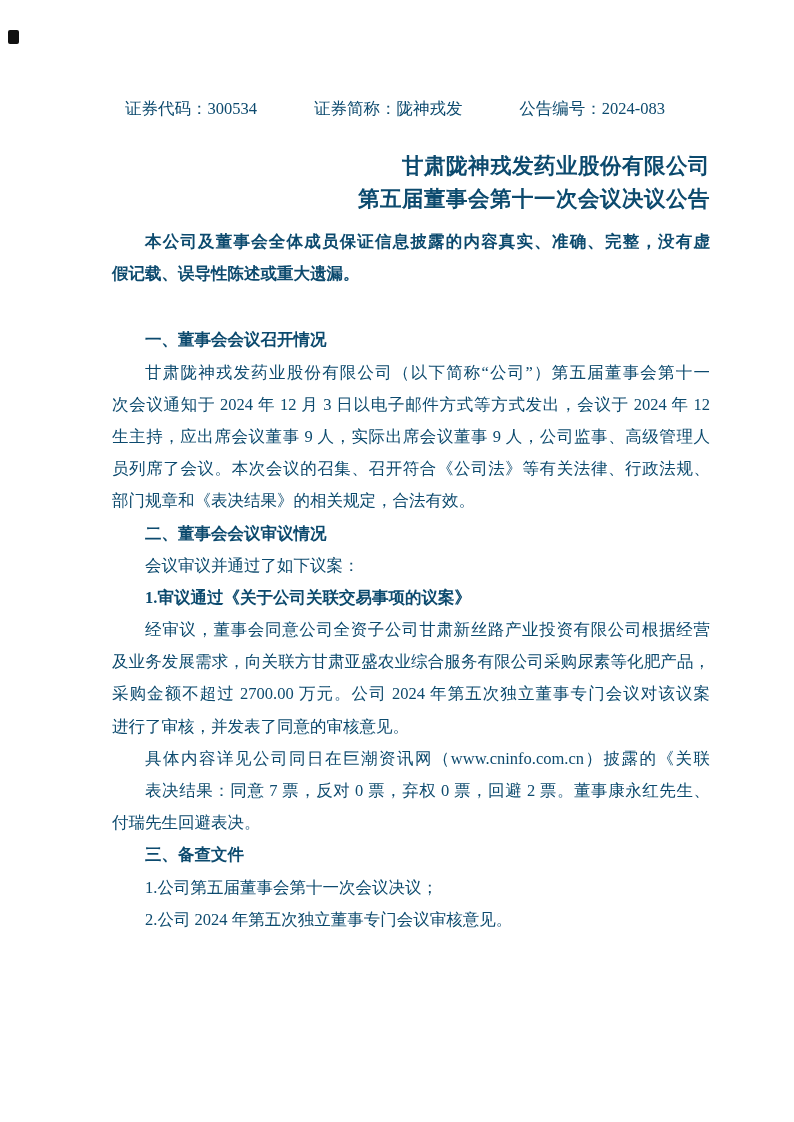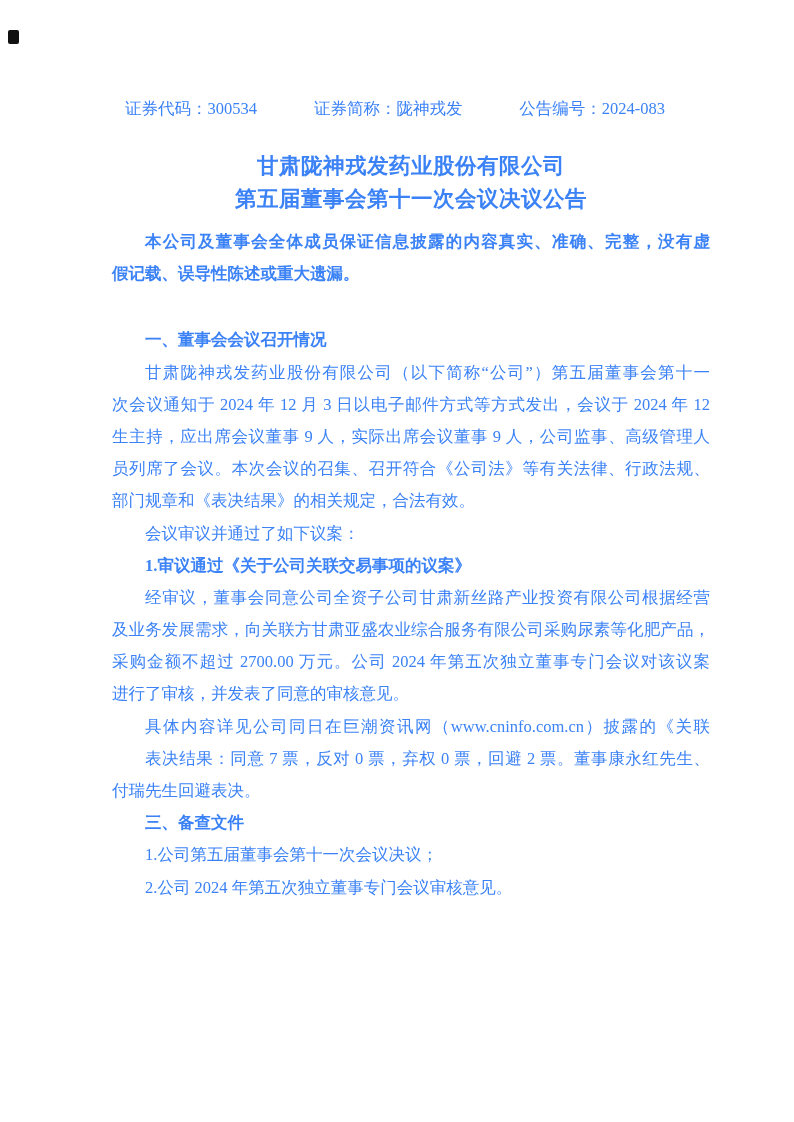--- a/index.html
+++ b/index.html
@@ -3,21 +3,21 @@
 <meta charset="utf-8">
 <style>
   html,body{margin:0;padding:0;background:#ffffff;}
   .page{
     position:relative;
     width:794px;
     height:1122px;
     background:#ffffff;
     overflow:hidden;
     font-family:"Liberation Serif","DejaVu Serif",serif;
-    color:#3b82f6;
+    color:#0c4a6e;
   }
   .corner-mark{
     position:absolute;
     left:8px;
     top:30px;
     width:11px;
     height:14px;
     background:#111;
     border-radius:2px;
   }
@@ -33,21 +33,21 @@
     justify-content:space-between;
     padding-left:13px;
     padding-right:45px;
     font-size:16.5px;
     line-height:20px;
     white-space:nowrap;
   }
   .doc-title{
     font-size:21.5px;
     font-weight:bold;
-    text-align:center;
+    text-align:right;
     line-height:30px;
     letter-spacing:0.5px;
   }
   .title-company{margin-top:32px;}
   .title-announcement{margin-top:3px;}
   .notice{margin-top:12px;font-weight:bold;}
   .main{margin-top:34px;}
   .line{
     height:32.2px;
     line-height:32.2px;
@@ -81,20 +81,21 @@
         <div class="line">假记载、误导性陈述或重大遗漏。</div>
       </div>
 
     <div class="main">
         <div class="line bold indent">一、董事会会议召开情况</div>
         <div class="line indent full">甘肃陇神戎发药业股份有限公司（以下简称“公司”）第五届董事会第十一</div>
         <div class="line full">次会议通知于 2024 年 12 月 3 日以电子邮件方式等方式发出，会议于 2024 年 12</div>
         <div class="line full">生主持，应出席会议董事 9 人，实际出席会议董事 9 人，公司监事、高级管理人</div>
         <div class="line full">员列席了会议。本次会议的召集、召开符合《公司法》等有关法律、行政法规、</div>
         <div class="line">部门规章和《表决结果》的相关规定，合法有效。</div>
+        <div class="line bold indent">二、董事会会议审议情况</div>
         <div class="line indent">会议审议并通过了如下议案：</div>
         <div class="line bold indent">1.审议通过《关于公司关联交易事项的议案》</div>
         <div class="line indent full">经审议，董事会同意公司全资子公司甘肃新丝路产业投资有限公司根据经营</div>
         <div class="line full">及业务发展需求，向关联方甘肃亚盛农业综合服务有限公司采购尿素等化肥产品，</div>
         <div class="line full">采购金额不超过 2700.00 万元。公司 2024 年第五次独立董事专门会议对该议案</div>
         <div class="line">进行了审核，并发表了同意的审核意见。</div>
         <div class="line indent full">具体内容详见公司同日在巨潮资讯网（www.cninfo.com.cn）披露的《关联</div>
         <div class="line indent full">表决结果：同意 7 票，反对 0 票，弃权 0 票，回避 2 票。董事康永红先生、</div>
         <div class="line">付瑞先生回避表决。</div>
         <div class="line bold indent">三、备查文件</div>

